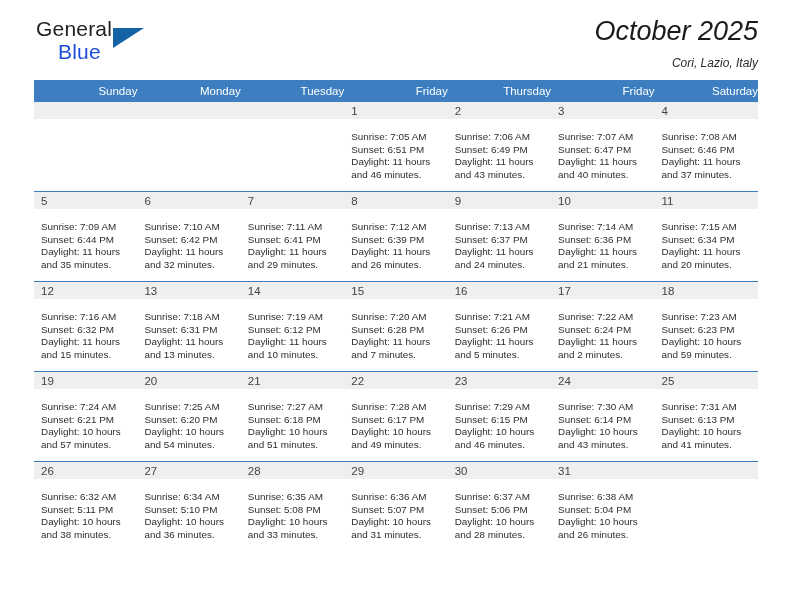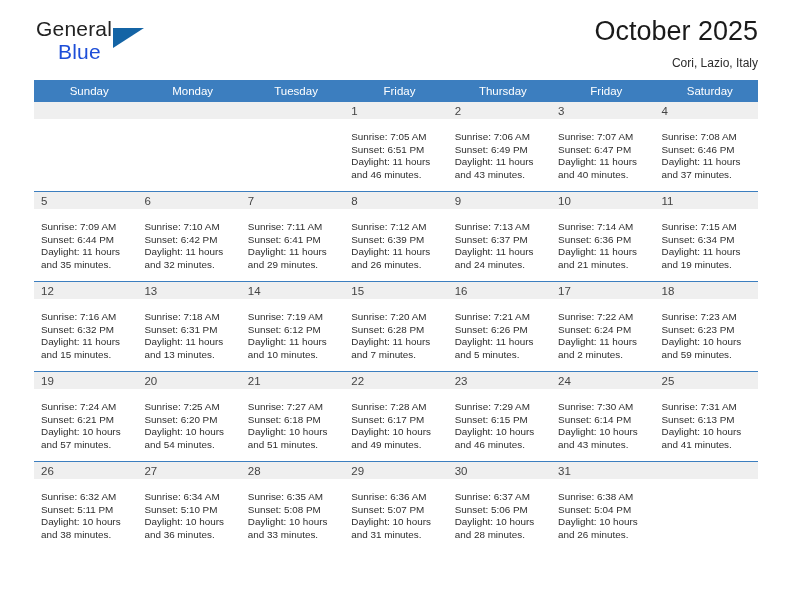--- a/index.html
+++ b/index.html
@@ -57,20 +57,21 @@
     left: 79px;
     top: 10px;
     width: 0;
     height: 0;
     border-left: 31px solid #1464a5;
     border-bottom: 20px solid transparent;
   }
   .title-block {
     text-align: right;
     padding-top: 2px;
+    font-style: italic;
   }
   .cal-title {
     font-size: 27px;
     font-weight: normal;
     color: #1a1a1a;
     line-height: 1.1;
     margin: 0;
   }
   .cal-subtitle {
     font-size: 12px;
@@ -82,21 +83,21 @@
     width: 724px;
     border-collapse: collapse;
     table-layout: fixed;
     margin-top: 10px;
   }
   .calendar th {
     background: #3c7ebf;
     color: #ffffff;
     font-size: 11.5px;
     font-weight: normal;
-    text-align: center;
+    text-align: right;
     padding: 5px 0 5px 7px;
     height: 19px;
     box-sizing: border-box;
     border: none;
   }
   .calendar td {
     width: 103.4px;
     height: 89px;
     vertical-align: top;
     padding: 0;
@@ -267,21 +268,21 @@
               <div>Daylight: 11 hours</div>
               <div>and 21 minutes.</div>
             </div>
           </td>
           <td>
             <span class="daynum">11</span>
             <div class="cell-body">
               <div>Sunrise: 7:15 AM</div>
               <div>Sunset: 6:34 PM</div>
               <div>Daylight: 11 hours</div>
-              <div>and 19 minutes.</div>
+              <div>and 20 minutes.</div>
             </div>
           </td>
         </tr>
         <tr>
           <td>
             <span class="daynum">12</span>
             <div class="cell-body">
               <div>Sunrise: 7:16 AM</div>
               <div>Sunset: 6:32 PM</div>
               <div>Daylight: 11 hours</div>

